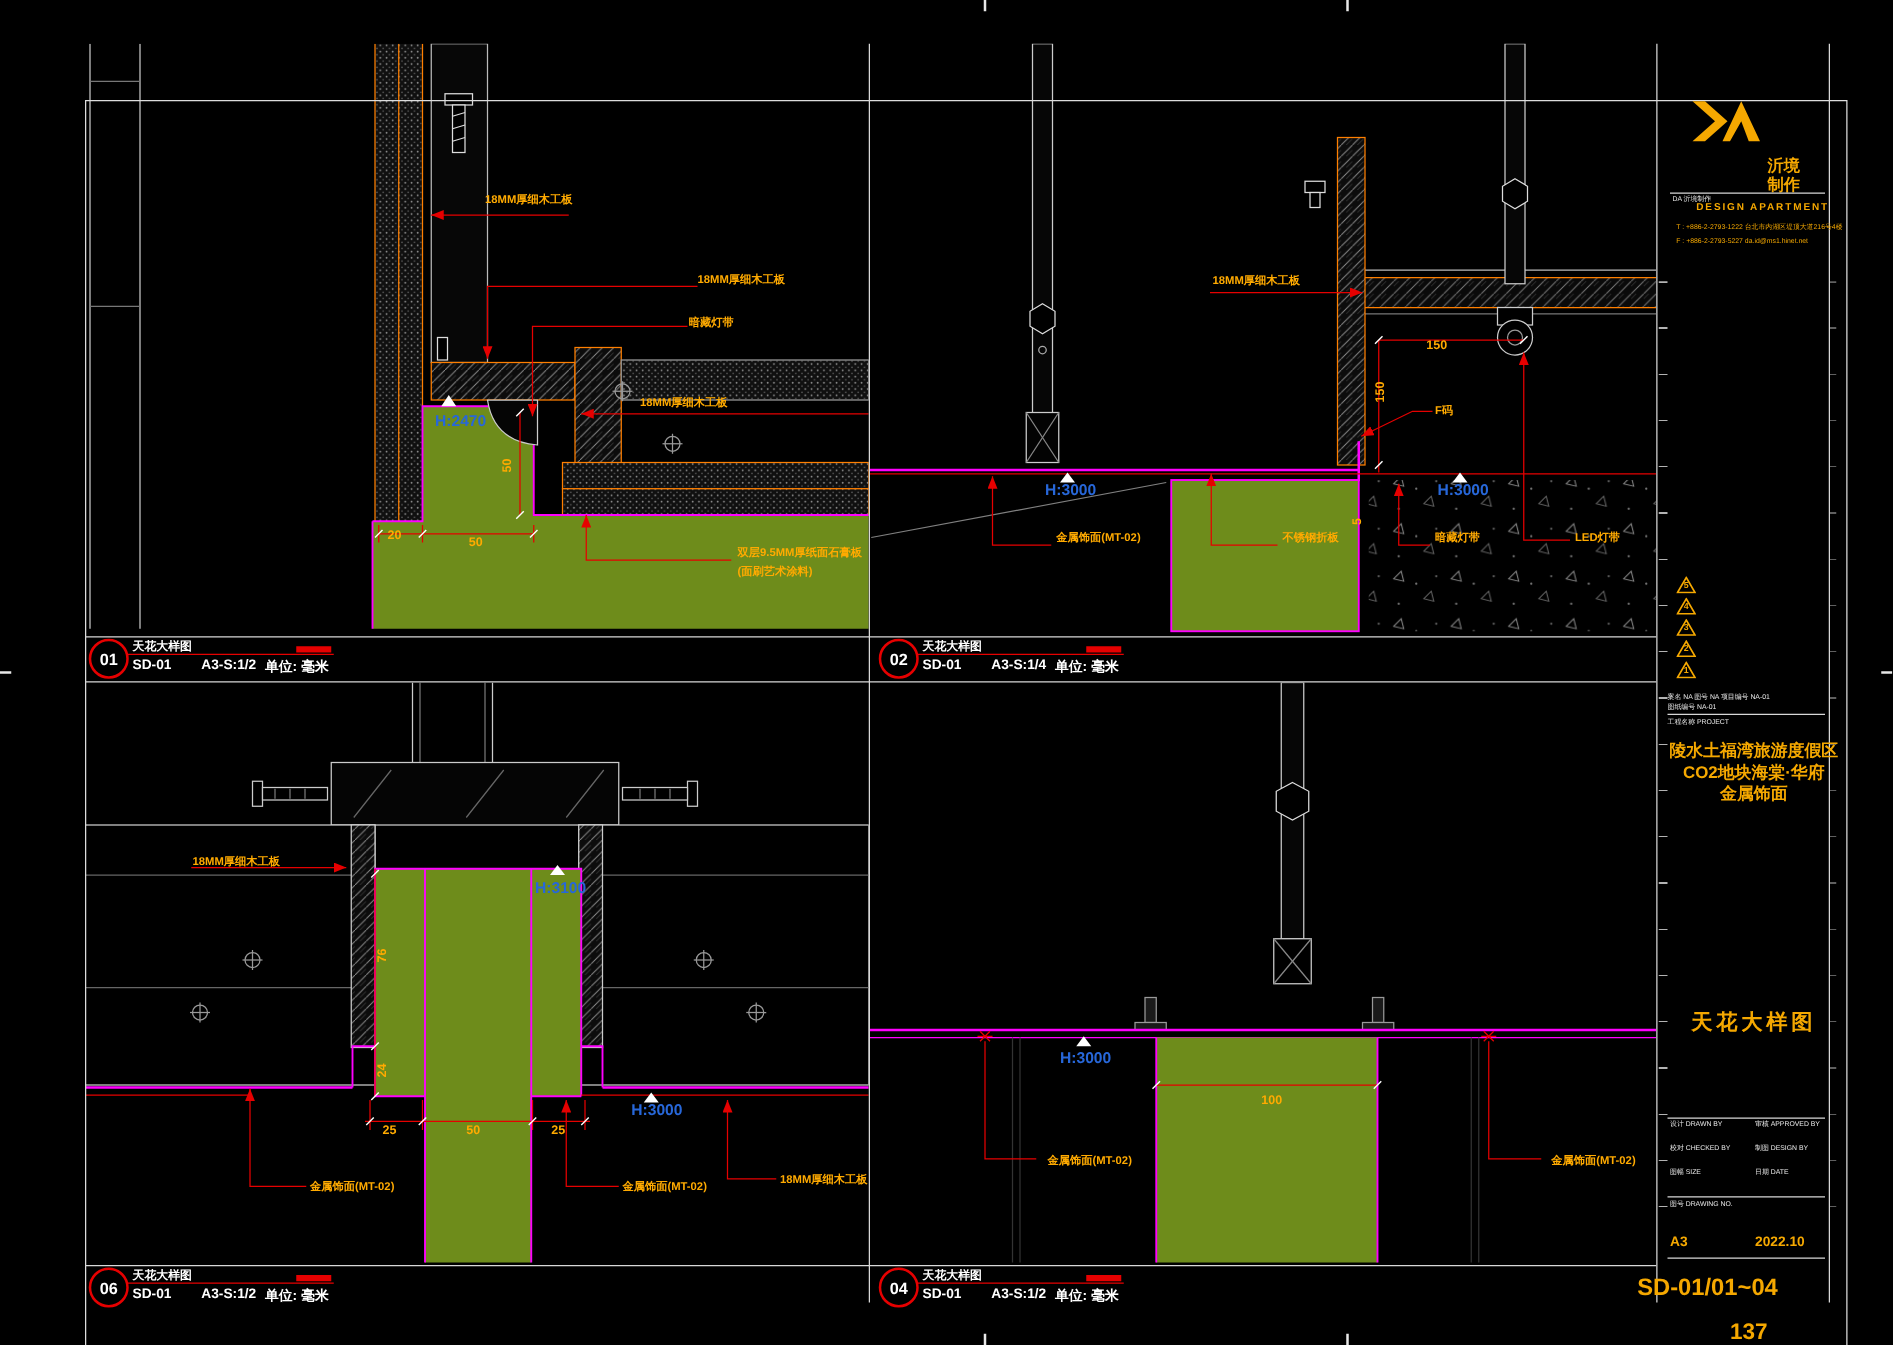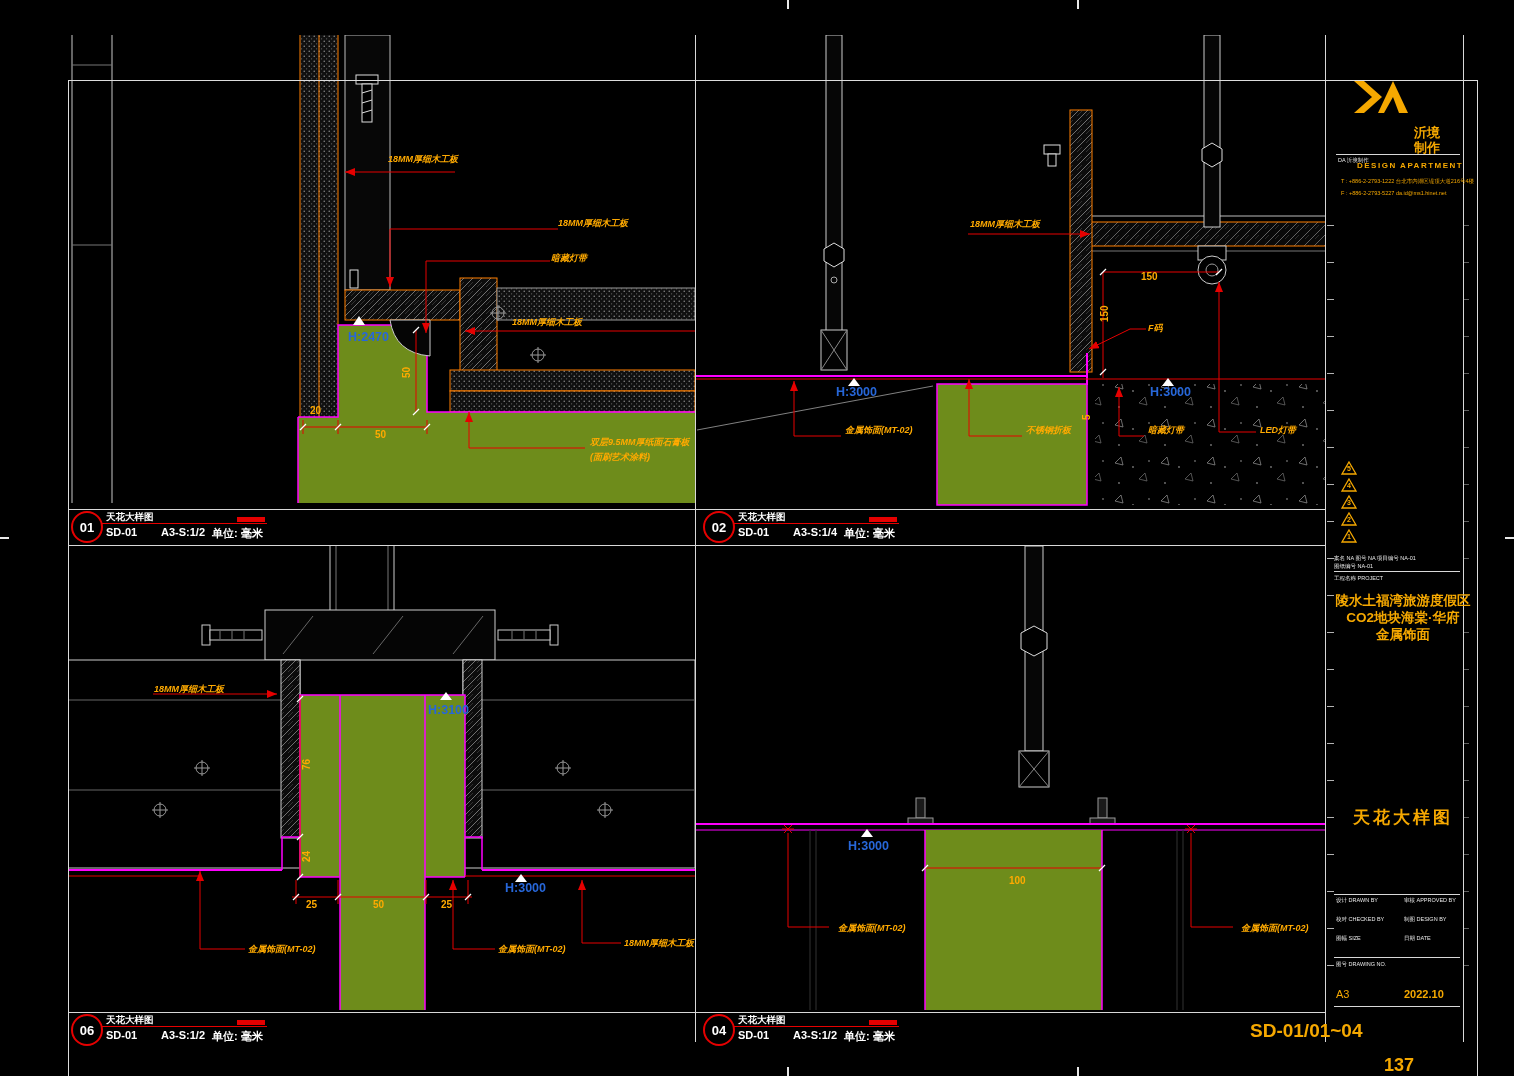--- a/index.html
+++ b/index.html
@@ -1,21 +1,21 @@
 <!DOCTYPE html>
 <html><head>
 <meta charset="utf-8">
 <style>
   html,body{margin:0;padding:0;background:#000;}
   #root{position:relative;width:1514px;height:1076px;background:#000;overflow:hidden;
         font-family:"Liberation Sans",sans-serif;}
   .abs{position:absolute;margin-top:45px;}
   svg.panel{position:absolute;}
   .line{position:absolute;background:#d8d8d8;}
-  .lab{position:absolute;color:#ffaa00;font-size:9px;line-height:10px;white-space:nowrap;font-weight:bold;font-style:italic;}
+  .lab{position:absolute;color:#ffaa00;font-size:9px;line-height:10px;white-space:nowrap;font-weight:bold;}
   .dim{position:absolute;color:#ffaa00;font-size:10px;line-height:10px;white-space:nowrap;font-weight:bold;}
   .rot{transform-origin:0 0;transform:rotate(-90deg);}
   .hgt{position:absolute;color:#2767d9;font-size:12.5px;font-weight:bold;line-height:13px;white-space:nowrap;}
   .bar-circle{position:absolute;width:28px;height:28px;border:2px solid #e60000;border-radius:50%;
       color:#fff;font-size:13px;font-weight:bold;display:flex;align-items:center;justify-content:center;}
   .bar-title{position:absolute;color:#fff;font-size:9.5px;font-weight:bold;white-space:nowrap;}
   .bar-sub{position:absolute;color:#fff;font-size:11px;font-weight:bold;white-space:nowrap;}
   .redline{position:absolute;background:#e60000;}
   .tb-tiny{position:absolute;color:#e8e8e8;font-size:5.5px;line-height:7px;white-space:nowrap;}
   .tb-yellow{color:#f5a800;}
@@ -341,21 +341,21 @@
     <polygon points="166,291 172,283 178,291" fill="#fff"></polygon>
   </svg>
 
   <div class="lab" style="left:388px;top:154px">18MM厚细木工板</div>
   <div class="lab" style="left:558px;top:218px">18MM厚细木工板</div>
   <div class="lab" style="left:551px;top:253px">暗藏灯带</div>
   <div class="lab" style="left:512px;top:317px">18MM厚细木工板</div>
   <div class="lab" style="left:590px;top:437px">双层9.5MM厚纸面石膏板</div>
   <div class="lab" style="left:590px;top:452px">(面刷艺术涂料)</div>
   <div class="hgt" style="left:348px;top:331px">H:2470</div>
-  <div class="dim" style="left:310px;top:406px">20</div>
+  <div class="dim" style="left:310px;top:424px">20</div>
   <div class="dim" style="left:375px;top:430px">50</div>
   <div class="dim rot" style="left:402px;top:378px">50</div>
 
   <div class="lab" style="left:970px;top:219px">18MM厚细木工板</div>
   <div class="dim" style="left:1141px;top:272px">150</div>
   <div class="dim rot" style="left:1100px;top:322px">150</div>
   <div class="dim rot" style="left:1082px;top:420px">5</div>
   <div class="lab" style="left:1148px;top:323px">F码</div>
   <div class="hgt" style="left:836px;top:386px">H:3000</div>
   <div class="hgt" style="left:1150px;top:386px">H:3000</div>
@@ -498,21 +498,21 @@
 
   <div class="abs" style="left:1332px;top:761px;width:142px;text-align:center;color:#f5a800;font-size:17px;font-weight:bold;letter-spacing:3px">天花大样图</div>
 
   <div class="line" style="left:1334px;top:894px;width:126px;height:1px"></div>
   <div class="tb-tiny" style="left:1336px;top:897px">设计 DRAWN BY</div>
   <div class="tb-tiny" style="left:1404px;top:897px">审核 APPROVED BY</div>
   <div class="tb-tiny" style="left:1336px;top:916px">校对 CHECKED BY</div>
   <div class="tb-tiny" style="left:1404px;top:916px">制图 DESIGN BY</div>
   <div class="tb-tiny" style="left:1336px;top:935px">图幅 SIZE</div>
   <div class="tb-tiny" style="left:1404px;top:935px">日期 DATE</div>
-  <div class="abs" style="left:1336px;top:943px;color:#f5a800;font-size:11px;font-weight:normal">A3</div>
+  <div class="abs" style="left:1336px;top:943px;color:#f5a800;font-size:11px;font-weight:bold">A3</div>
   <div class="abs" style="left:1404px;top:943px;color:#f5a800;font-size:11px;font-weight:bold">2022.10</div>
   <div class="line" style="left:1334px;top:957px;width:126px;height:1px"></div>
   <div class="tb-tiny" style="left:1336px;top:961px">图号 DRAWING NO.</div>
-  <div class="abs" style="left:1250px;top:975px;width:140px;text-align:left;color:#f5a800;font-size:19px;font-weight:bold;white-space:nowrap">SD-01/01~04</div>
+  <div class="abs" style="left:1296px;top:975px;width:140px;text-align:center;color:#f5a800;font-size:19px;font-weight:bold;white-space:nowrap">SD-01/01~04</div>
   <div class="line" style="left:1334px;top:1006px;width:126px;height:1px"></div>
   <div class="abs" style="left:1329px;top:1010px;width:140px;text-align:center;color:#f5a800;font-size:18px;font-weight:bold">137</div>
 
 </div>
 
 </body></html>

